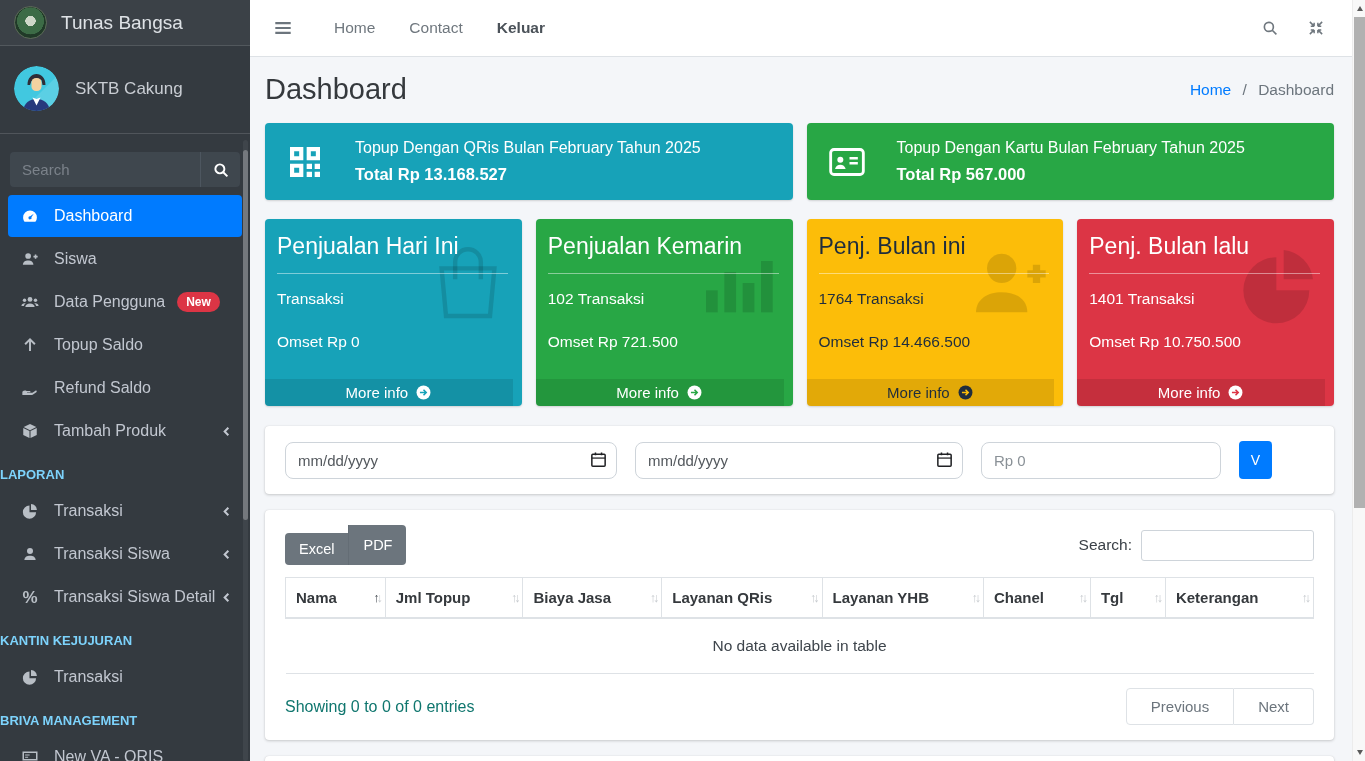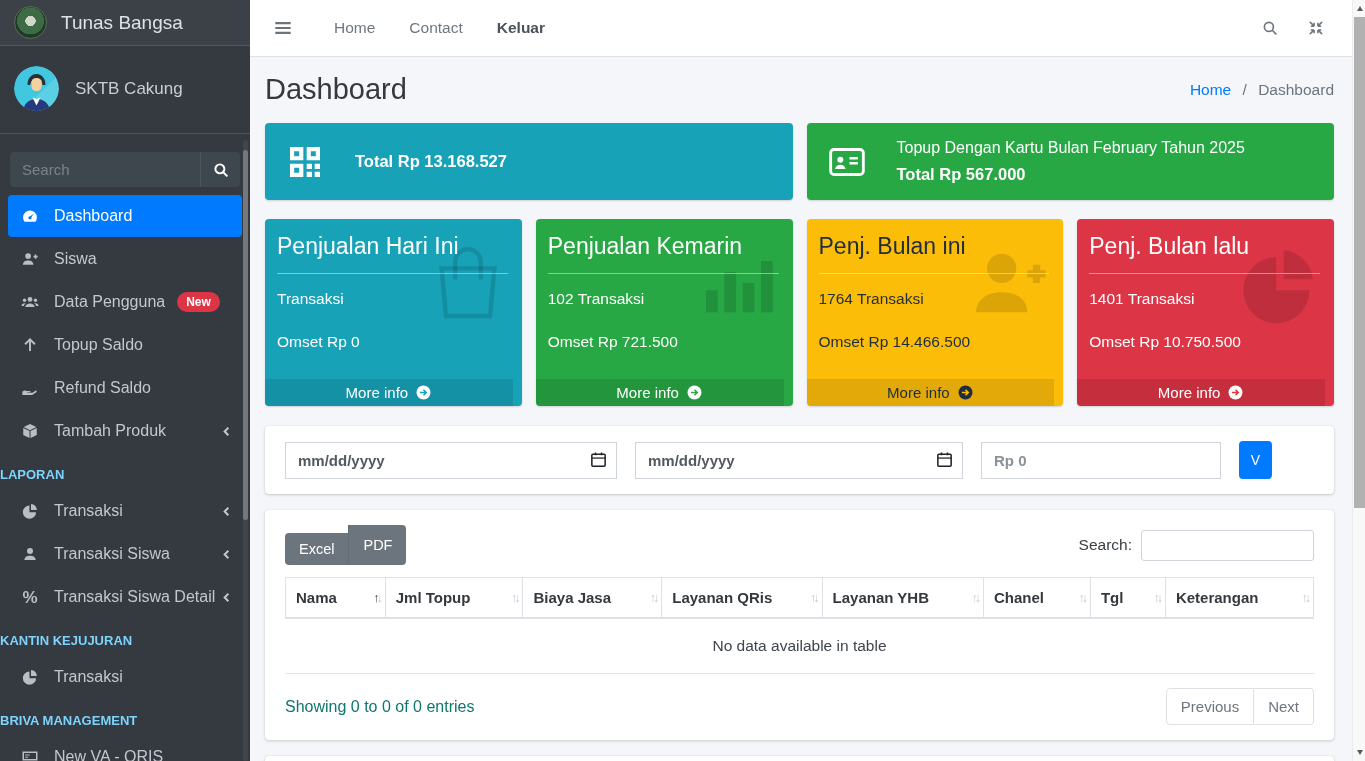--- a/index.html
+++ b/index.html
@@ -91,23 +91,23 @@
   .sb-bgicon svg { width:88px; height:88px; }
   .sb-footer { position:absolute; left:0; right:9px; bottom:0; height:27px; z-index:3;
     background:rgba(0,0,0,.1); display:flex; align-items:center; justify-content:center; gap:7px;
     font-size:15px; color:inherit; text-decoration:none; cursor:pointer; }
   .sb-footer svg { width:17px; height:17px; display:block; }
 
   .card { background:#fff; border-radius:4px;
     box-shadow:0 0 1px rgba(0,0,0,.13), 0 1px 3px rgba(0,0,0,.18); margin-bottom:16px; }
   .filter-body { padding:15px 20px; display:flex; align-items:center; gap:18px; }
   .f-input { position:relative; height:37px; }
-  .f-input input { width:100%; height:100%; border:1px solid #ced4da; border-radius:0;
+  .f-input input { width:100%; height:100%; border:1px solid #ced4da; border-radius:8px;
     padding:0 34px 0 12px; font-size:15px; color:#54595e; outline:none;
-    font-family:"Liberation Sans",sans-serif;font-weight:bold; }
+    font-family:"Liberation Sans",sans-serif; }
   .f-input.amount input { padding-right:12px; }
   .f-input input::placeholder { color:#8a9197; }
   .f-input.date input::placeholder { color:#54595e; }
   .cal { position:absolute; right:9px; top:8px; cursor:pointer; }
   .cal svg { width:19px; height:19px; }
   .w1 { flex:0 0 332px; } .w2 { flex:0 0 328px; } .w3 { flex:0 0 240px; }
   .btn-v { flex:0 0 33px; height:38px; background:#007bff; border:0; border-radius:4px;
     color:#fff; font-size:14px; cursor:pointer; font-family:"Liberation Sans",sans-serif; }
 
   .table-body { padding:15px 20px; }
@@ -129,21 +129,21 @@
     font-size:12.5px; color:#c7cbcf; letter-spacing:-3px; font-style:normal; }
   .sort i { font-style:normal; }
   .sort i.on { color:#40474e; }
   .dt td.empty { text-align:center; padding:18px 10px; border-bottom:1px solid #dee2e6;
     color:#3e454c; font-size:15.5px; }
 
   .dt-bottom { display:flex; justify-content:space-between; align-items:center; margin-top:14px; }
   .dt-info { font-size:16px; color:#0f766e; }
   .paginate { display:flex; }
   .page-btn { border:1px solid #dee2e6; background:#fff; color:#6c757d; font-size:15px;
-    padding:9px 14px; cursor:default; }
+    padding:9px 24px; cursor:default; }
   .page-btn.prev { border-radius:4px 0 0 4px; }
   .page-btn.next { border-radius:0 4px 4px 0; border-left:0; }
 
   
   .scrollbar { position:fixed; top:0; right:0; width:13px; height:761px; background:#f8f8f8;
     border-left:1px solid #ececec; z-index:40; }
   .sb-arrow { position:absolute; left:0; width:13px; height:17px; display:flex;
     align-items:center; justify-content:center; cursor:pointer; }
   .sb-arrow.up { top:0; } .sb-arrow.down { bottom:0; }
   .tri-up { width:0; height:0; border-left:3.5px solid transparent; border-right:3.5px solid transparent;
@@ -368,20 +368,21 @@
 
     <div class="info-row">
       <div class="info-box bg-info">
         <span class="ib-icon">
           <svg viewBox="0 0 24 24" fill="currentColor" fill-rule="evenodd">
               <path d="M3 3h8v8H3Zm2.5 2.5v3h3v-3ZM13 3h8v8h-8Zm2.5 2.5v3h3v-3ZM3 13h8v8H3Zm2.5 2.5v3h3v-3Z"></path>
               <path d="M13 13h3.2v3.2H13Zm4.8 0H21v3.2h-3.2ZM13 17.8h3.2V21H13Zm4.8 0H21V21h-3.2Z"></path>
             </svg>
         </span>
         <div class="ib-text">
+          <div class="ib-title">Topup Dengan QRis Bulan February Tahun 2025</div>
           <div class="ib-total">Total Rp 13.168.527</div>
         </div>
       </div>
       <div class="info-box bg-success">
         <span class="ib-icon">
           <svg viewBox="0 0 24 24" fill="none" stroke="currentColor" stroke-width="1.7">
               <rect x="2.2" y="4.5" width="19.6" height="15" rx="2"></rect>
               <circle cx="8" cy="10.7" r="1.8" fill="currentColor" stroke="none"></circle>
               <path d="M4.8 16.2c.4-1.7 1.7-2.6 3.2-2.6s2.8.9 3.2 2.6Z" fill="currentColor" stroke="none"></path>
               <path d="M13.5 9.7h5M13.5 12.7h5" stroke-width="1.5"></path>

